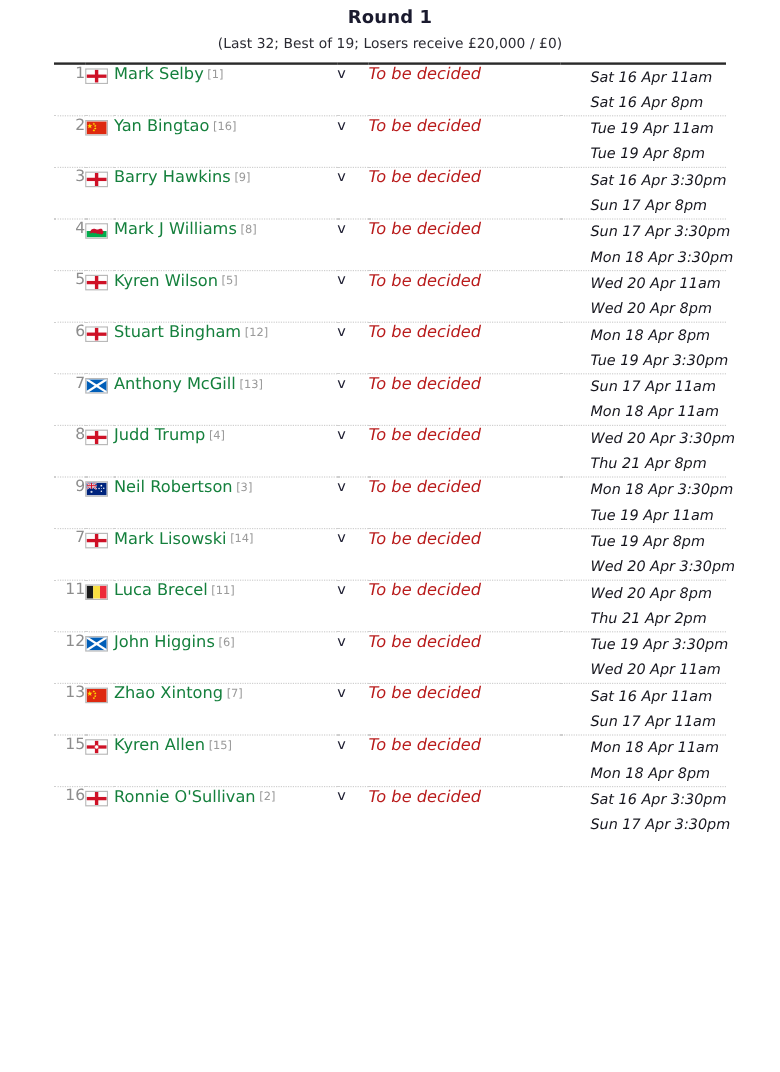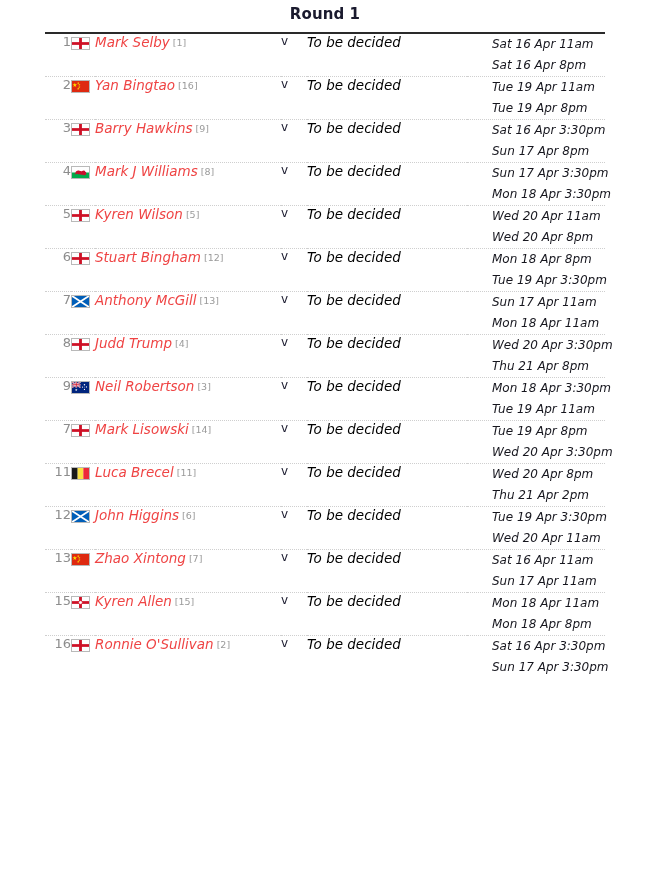--- a/index.html
+++ b/index.html
@@ -87,41 +87,40 @@
     text-align: left;
   }
 
   .player-name {
     font-size: 13.5px;
     color: #6b2c91;
     white-space: nowrap;
     padding-left: 5px;
   }
   .player-name .pname {
-    color: #ef4444;
-    font-style: italic;
+    color: #15803d;
   }
   .player-name .pseed {
     color: #9a9a9a;
     font-size: 9.5px;
     padding-left: 3px;
     vertical-align: 1px;
   }
 
   .v-cell {
     font-size: 12px;
     color: #1a1a2e;
     text-align: left;
     padding-left: 2px;
   }
 
   .opponent {
     font-size: 13.5px;
     font-style: italic;
-    color: #000000;
+    color: #b91c1c;
     white-space: nowrap;
     padding-left: 4px;
   }
 
   .dates {
     font-size: 12px;
     font-style: italic;
     color: #16161e;
     white-space: nowrap;
     line-height: 21px;
@@ -142,20 +141,21 @@
     background: #fff;
   }
   .flag svg { display: block; width: 100%; height: 100%; }
 </style>
 </head>
 <body>
 
 <div class="page">
 
   <div class="round-title">Round 1</div>
+  <div class="round-subtitle">(Last 32; Best of 19; Losers receive £20,000 / £0)</div>
 
   <table class="bracket">
     <colgroup>
       <col class="c-num">
         <col class="c-flag">
         <col class="c-name">
       <col class="c-v">
         <col class="c-opp">
         <col class="c-dates">
     </colgroup>

